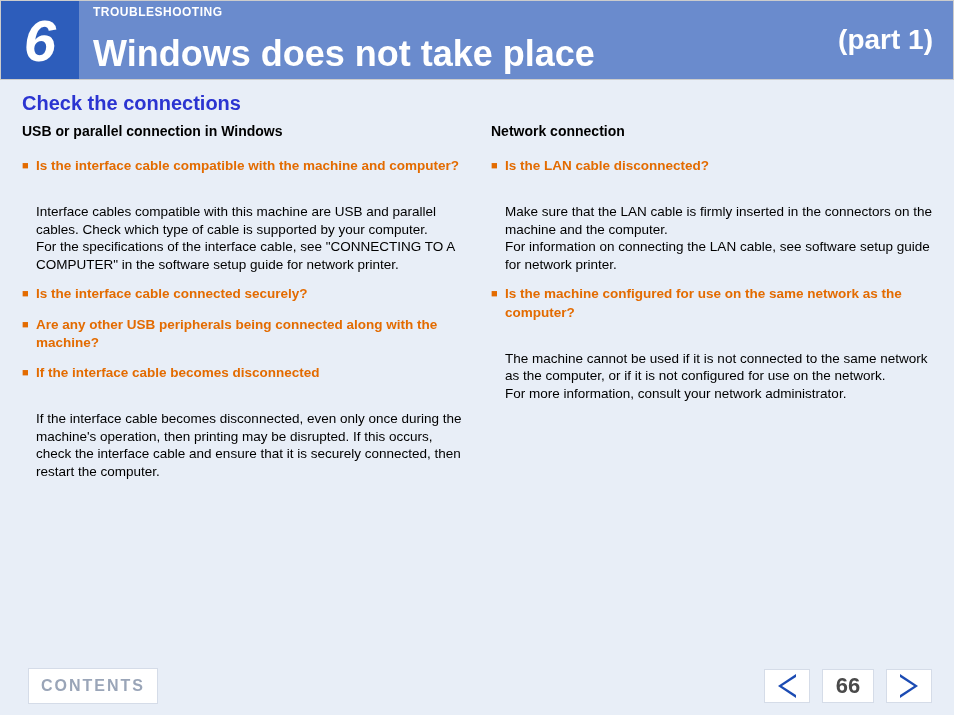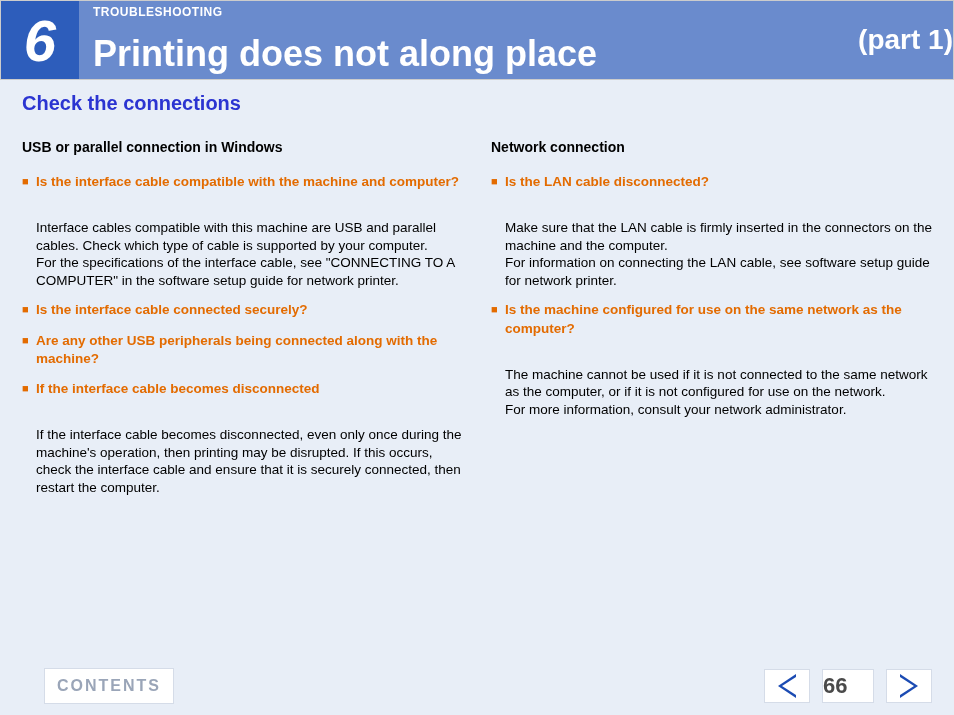--- a/index.html
+++ b/index.html
@@ -46,31 +46,32 @@
     letter-spacing: 0.5px;
     margin-bottom: -2px;
   }
   .page-title {
     font-size: 36px;
     font-weight: bold;
   }
   .part-label {
     font-size: 28px;
     font-weight: bold;
+    padding-right: 20px;
     margin-left: 20px;
   }
   .content {
     padding: 12px 22px 10px 22px;
     height: 566px;
   }
   .section-heading {
     color: #2b34d1;
     font-size: 20px;
     font-weight: bold;
-    margin-bottom: 24px;
+    margin-bottom: 8px;
   }
   .columns {
     display: flex;
     gap: 28px;
   }
   .col {
     flex: 1;
     min-width: 0;
   }
   .sub-heading {
@@ -106,21 +107,21 @@
   }
   .footer {
     position: absolute;
     bottom: 0;
     left: 0;
     right: 0;
     height: 58px;
     display: flex;
     align-items: center;
     justify-content: space-between;
-    padding: 0 22px 0 44px;
+    padding: 0 22px 0 28px;
     background: #e8eef7;
   }
   .contents-btn {
     background: #fff;
     color: #9aa5b8;
     font-weight: bold;
     letter-spacing: 2px;
     font-size: 16px;
     padding: 8px 12px;
     border: 1px solid #d5dce8;
@@ -141,21 +142,21 @@
   }
   .page-num {
     background: #fff;
     color: #4a4a4a;
     font-size: 22px;
     font-weight: bold;
     width: 52px;
     height: 34px;
     display: flex;
     align-items: center;
-    justify-content: flex-start;
+    justify-content: center;
     border: 1px solid #d5dce8;
   }
   .triangle-left, .triangle-right { position: relative; width: 22px; height: 24px; }
   .triangle-left::before {
     content: ""; position: absolute; left: 2px; top: 0;
     border-top: 12px solid transparent;
     border-bottom: 12px solid transparent;
     border-right: 18px solid #1b4bb3;
   }
   .triangle-left::after {
@@ -179,21 +180,21 @@
 </style>
 </head>
 <body>
 
 <div class="header">
   <div class="chapter-box">
     <span>6</span>
   </div>
   <div class="header-text">
     <div class="section-label">TROUBLESHOOTING</div>
-    <div class="page-title">Printing does not along place</div>
+    <div class="page-title">Windows does not take place</div>
   </div>
   <div class="part-label">(part 1)</div>
 </div>
 
 <div class="content">
   <div class="section-heading">Check the connections</div>
   <div class="columns">
     <div class="col">
       <div class="sub-heading">USB or parallel connection in Windows</div>
 

